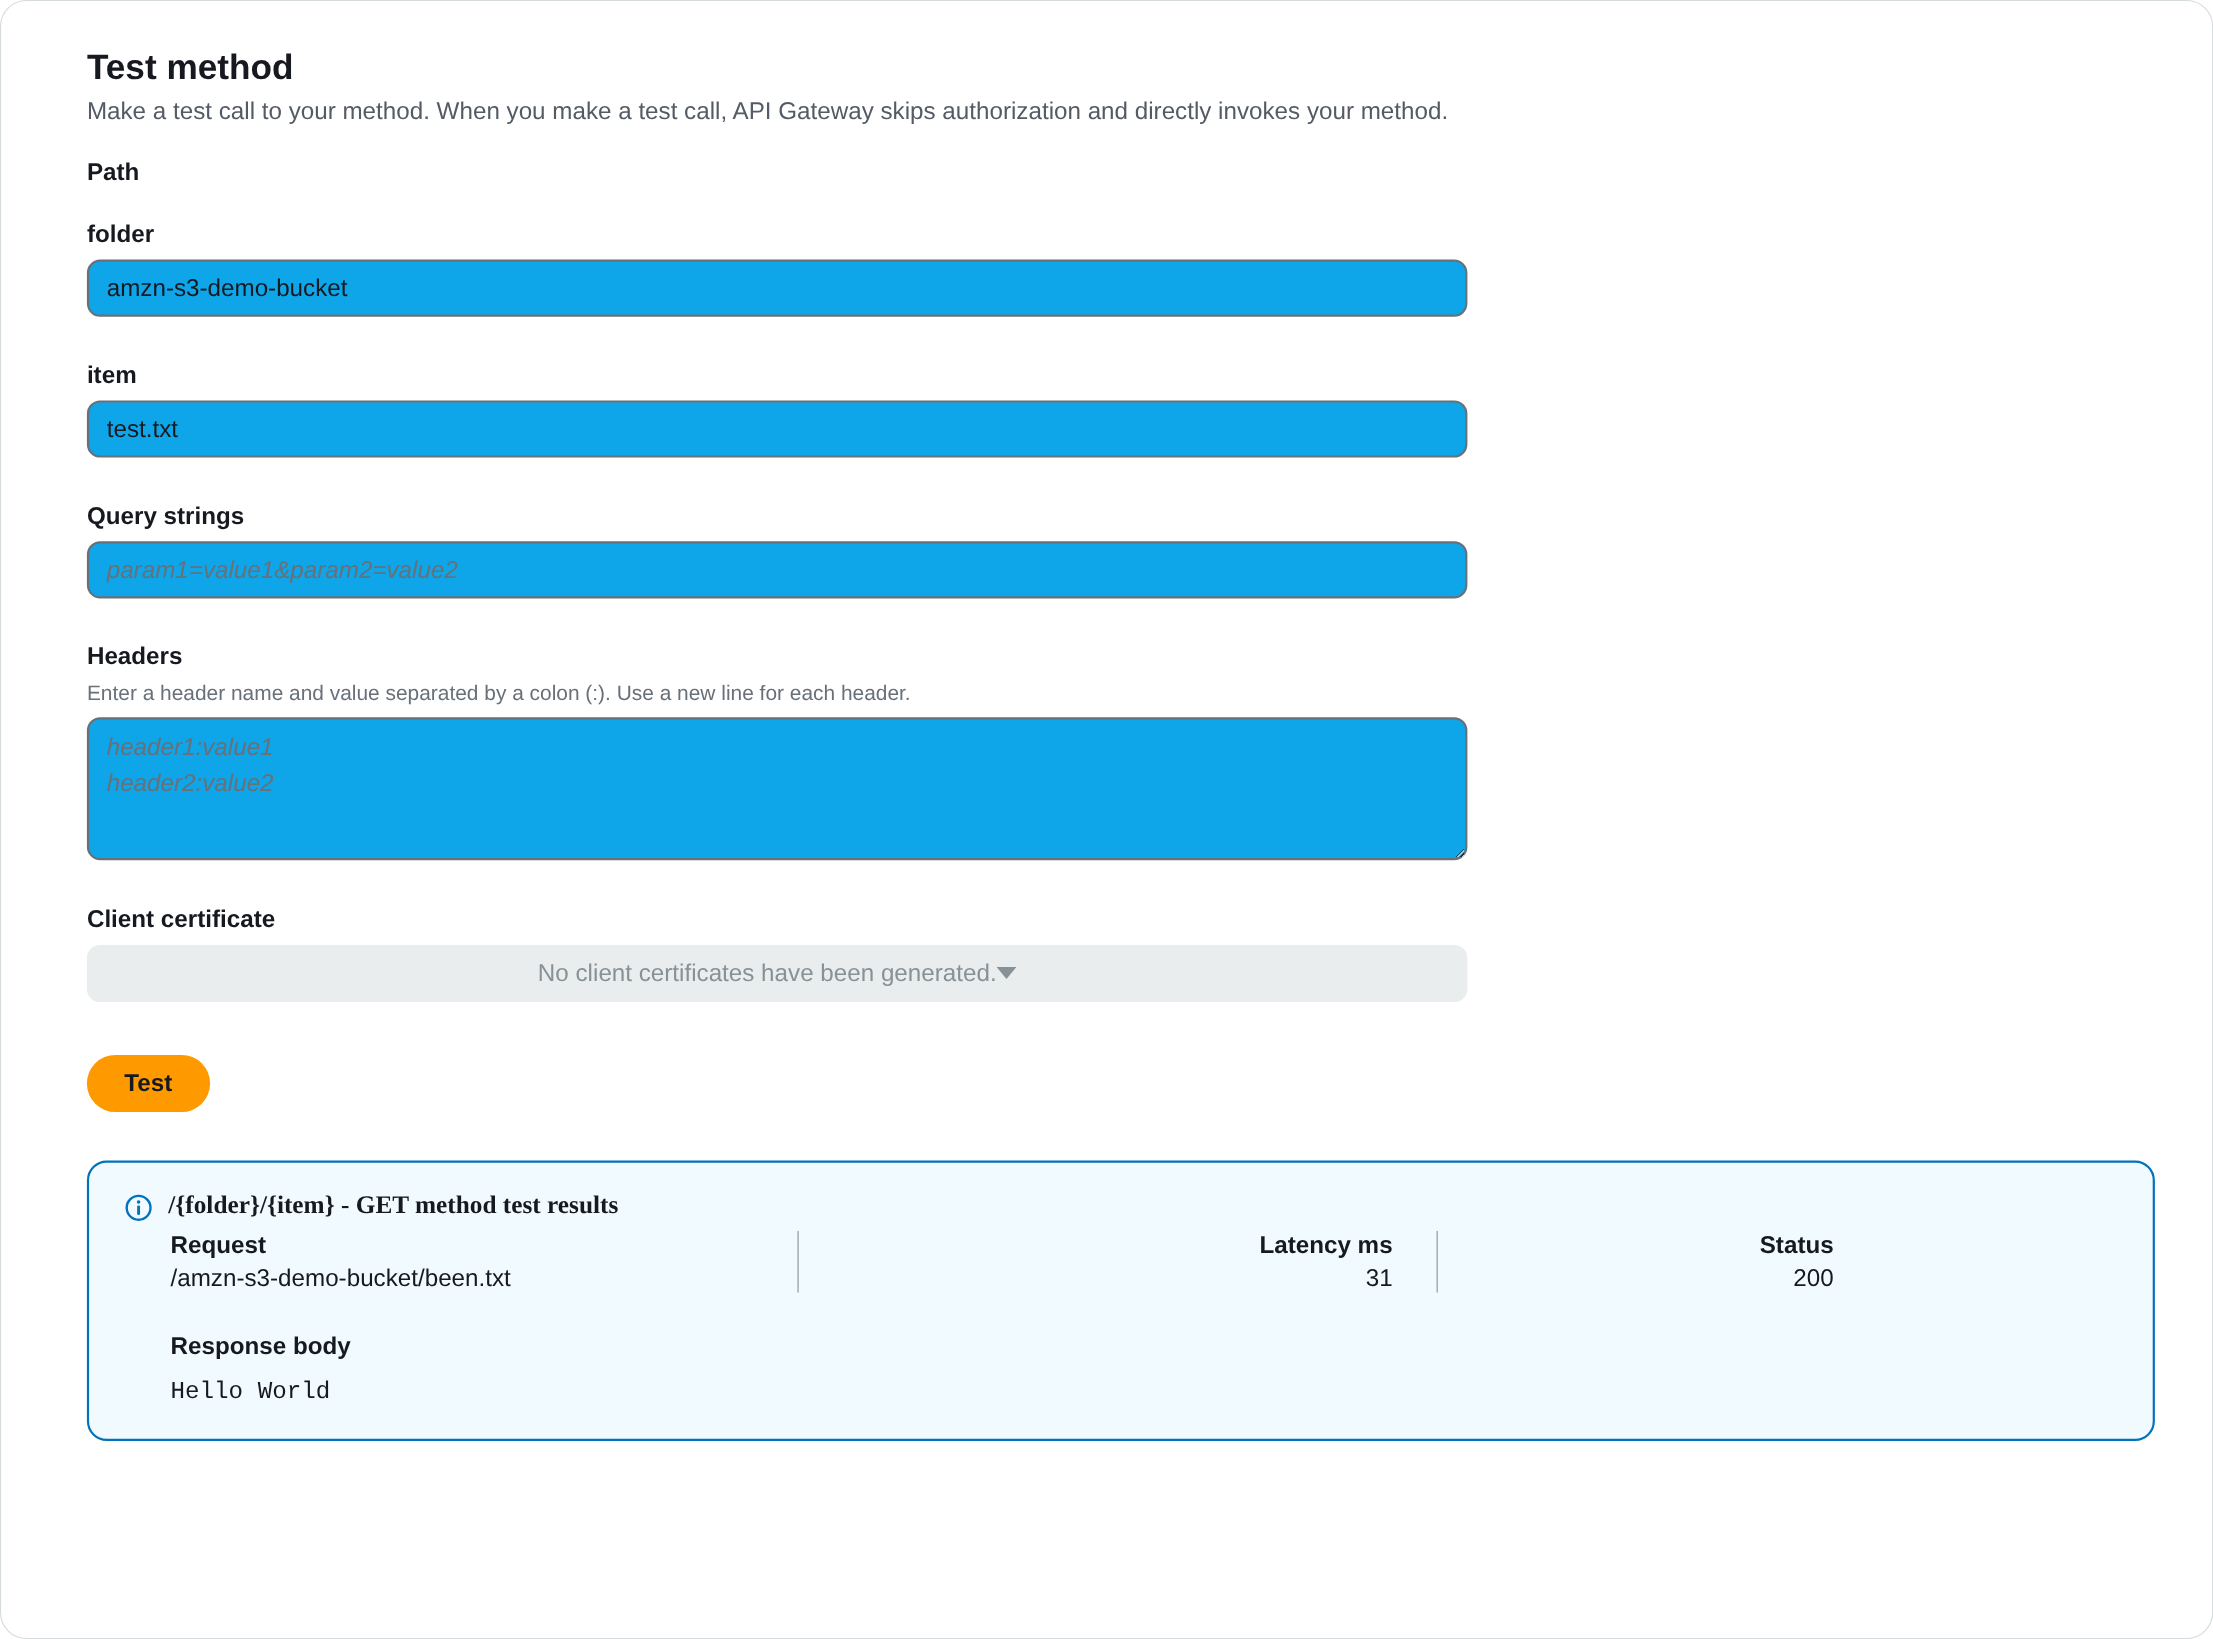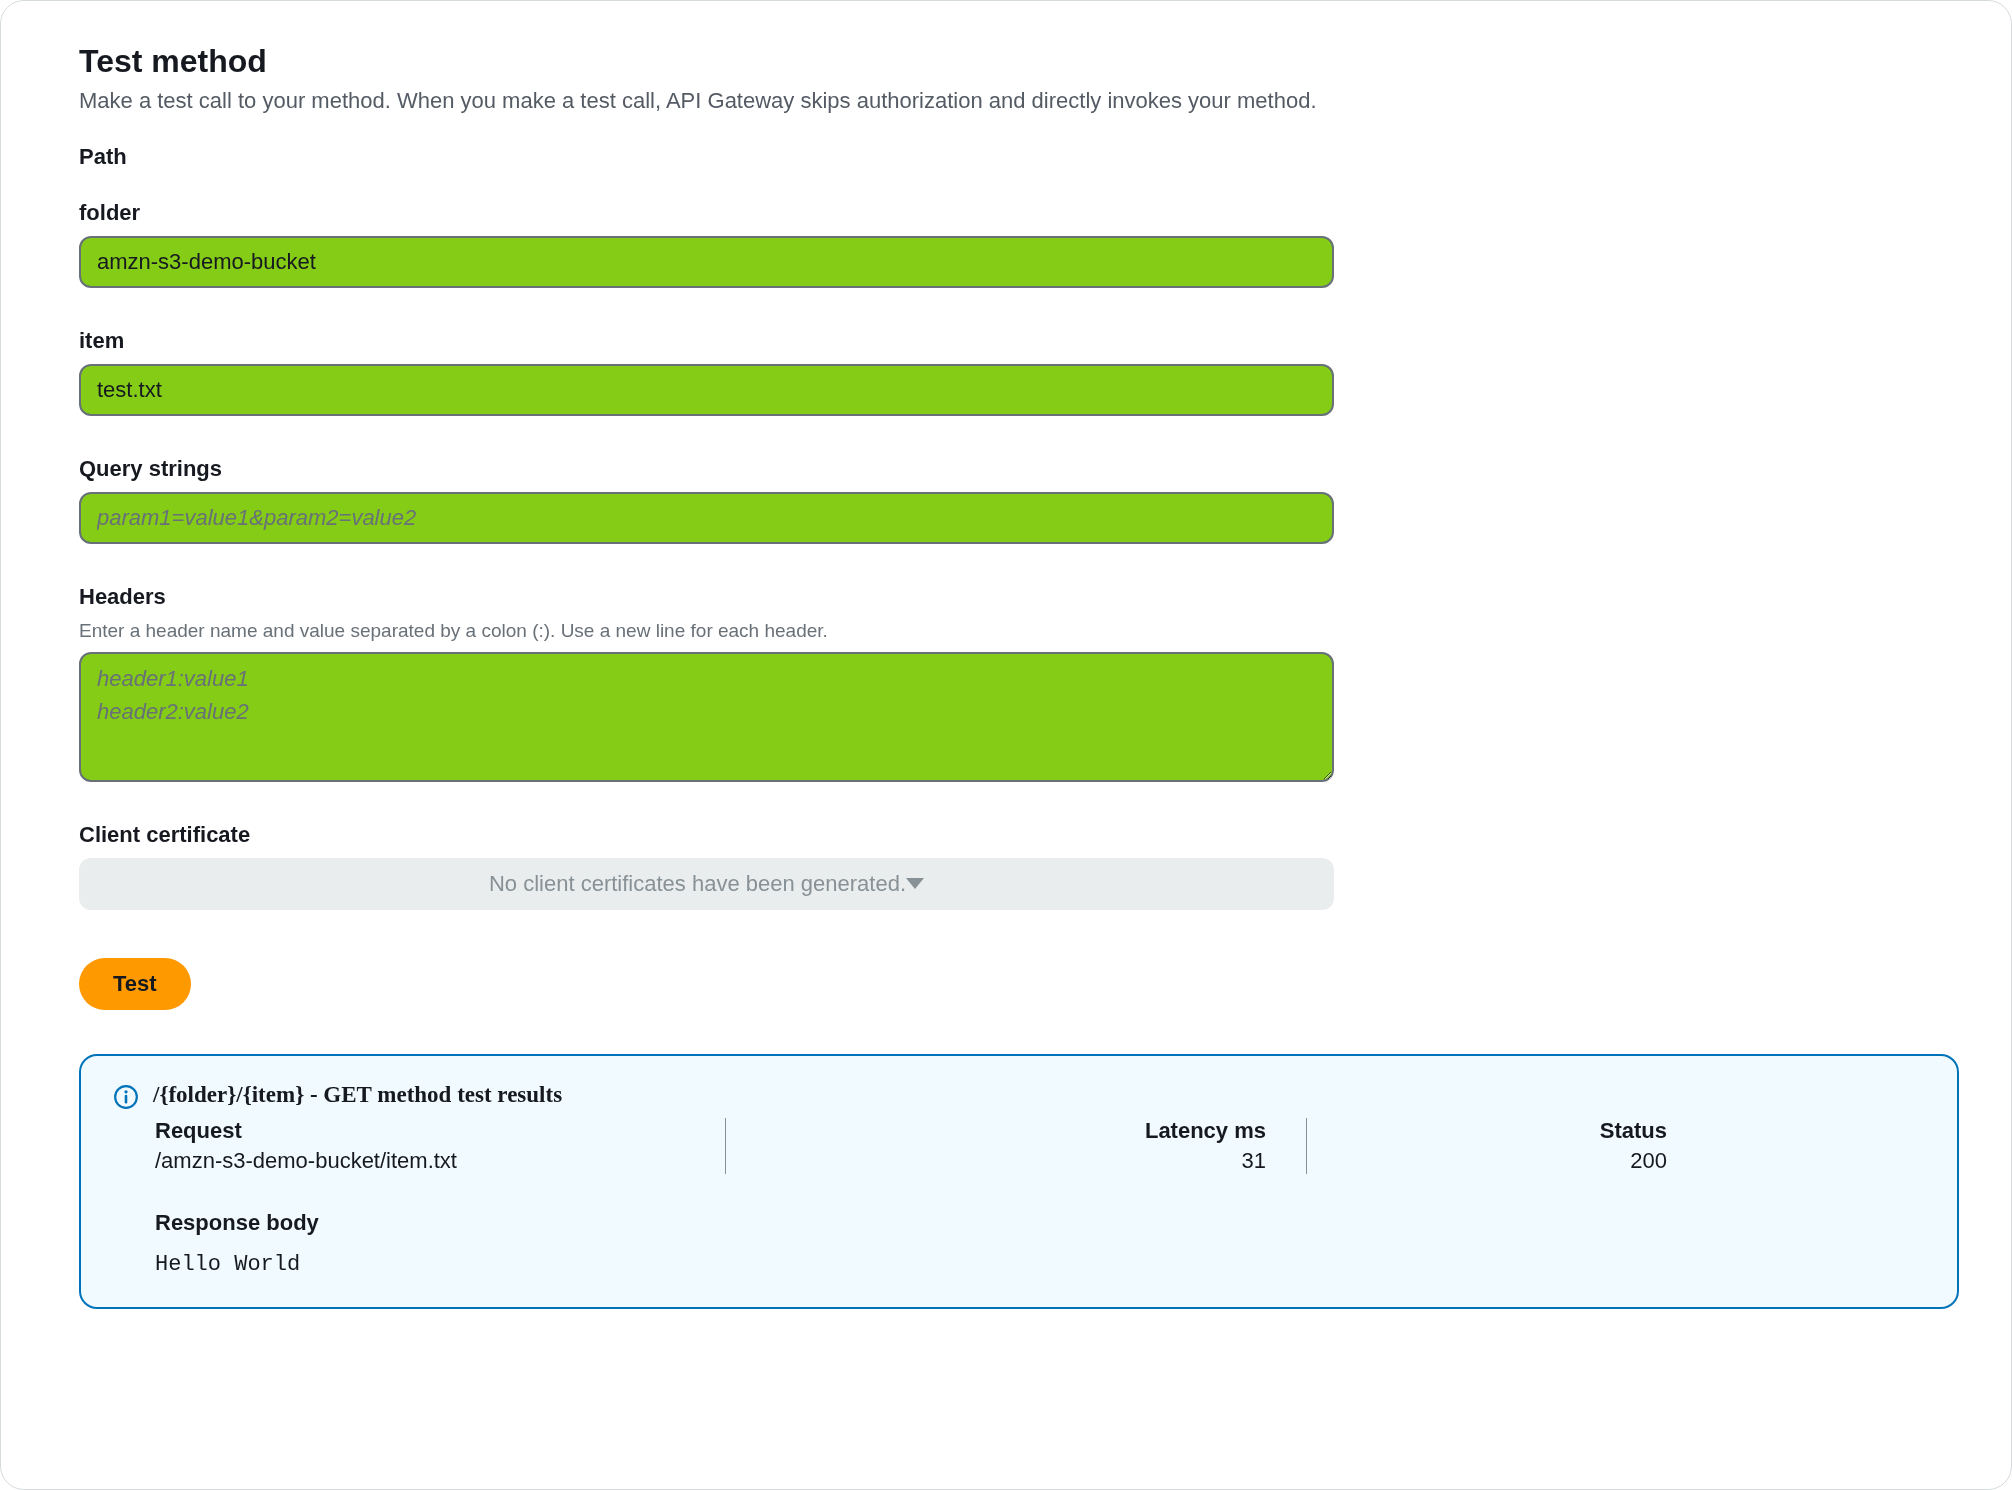--- a/index.html
+++ b/index.html
@@ -58,21 +58,21 @@
     color: #687078;
     margin: 2px 0 10px 0;
   }
   input.text-input, textarea.text-area {
     width: 1255px;
     font-size: 22px;
     color: #16191f;
     padding: 8px 16px;
     border: 2px solid #687078;
     border-radius: 12px;
-    background: #84cc16;
+    background: #0ea5e9;
     outline: none;
     font-family: inherit;
   }
   input.text-input {
     height: 52px;
   }
   input.text-input::placeholder,
   textarea.text-area::placeholder {
     color: #687078;
     font-style: italic;
@@ -245,21 +245,21 @@
           </svg>
         </span>
         <div style="flex:1">
           <div class="results-title">/{folder}/{item} - GET method test results</div>
         </div>
       </div>
 
       <div class="results-grid">
         <div class="col col-1">
           <div class="col-label">Request</div>
-          <div class="col-value">/amzn-s3-demo-bucket/item.txt</div>
+          <div class="col-value">/amzn-s3-demo-bucket/been.txt</div>
         </div>
         <div class="divider"></div>
         <div class="col col-2">
           <div class="col-label">Latency ms</div>
           <div class="col-value">31</div>
         </div>
         <div class="divider"></div>
         <div class="col col-3">
           <div class="col-label">Status</div>
           <div class="col-value">200</div>

